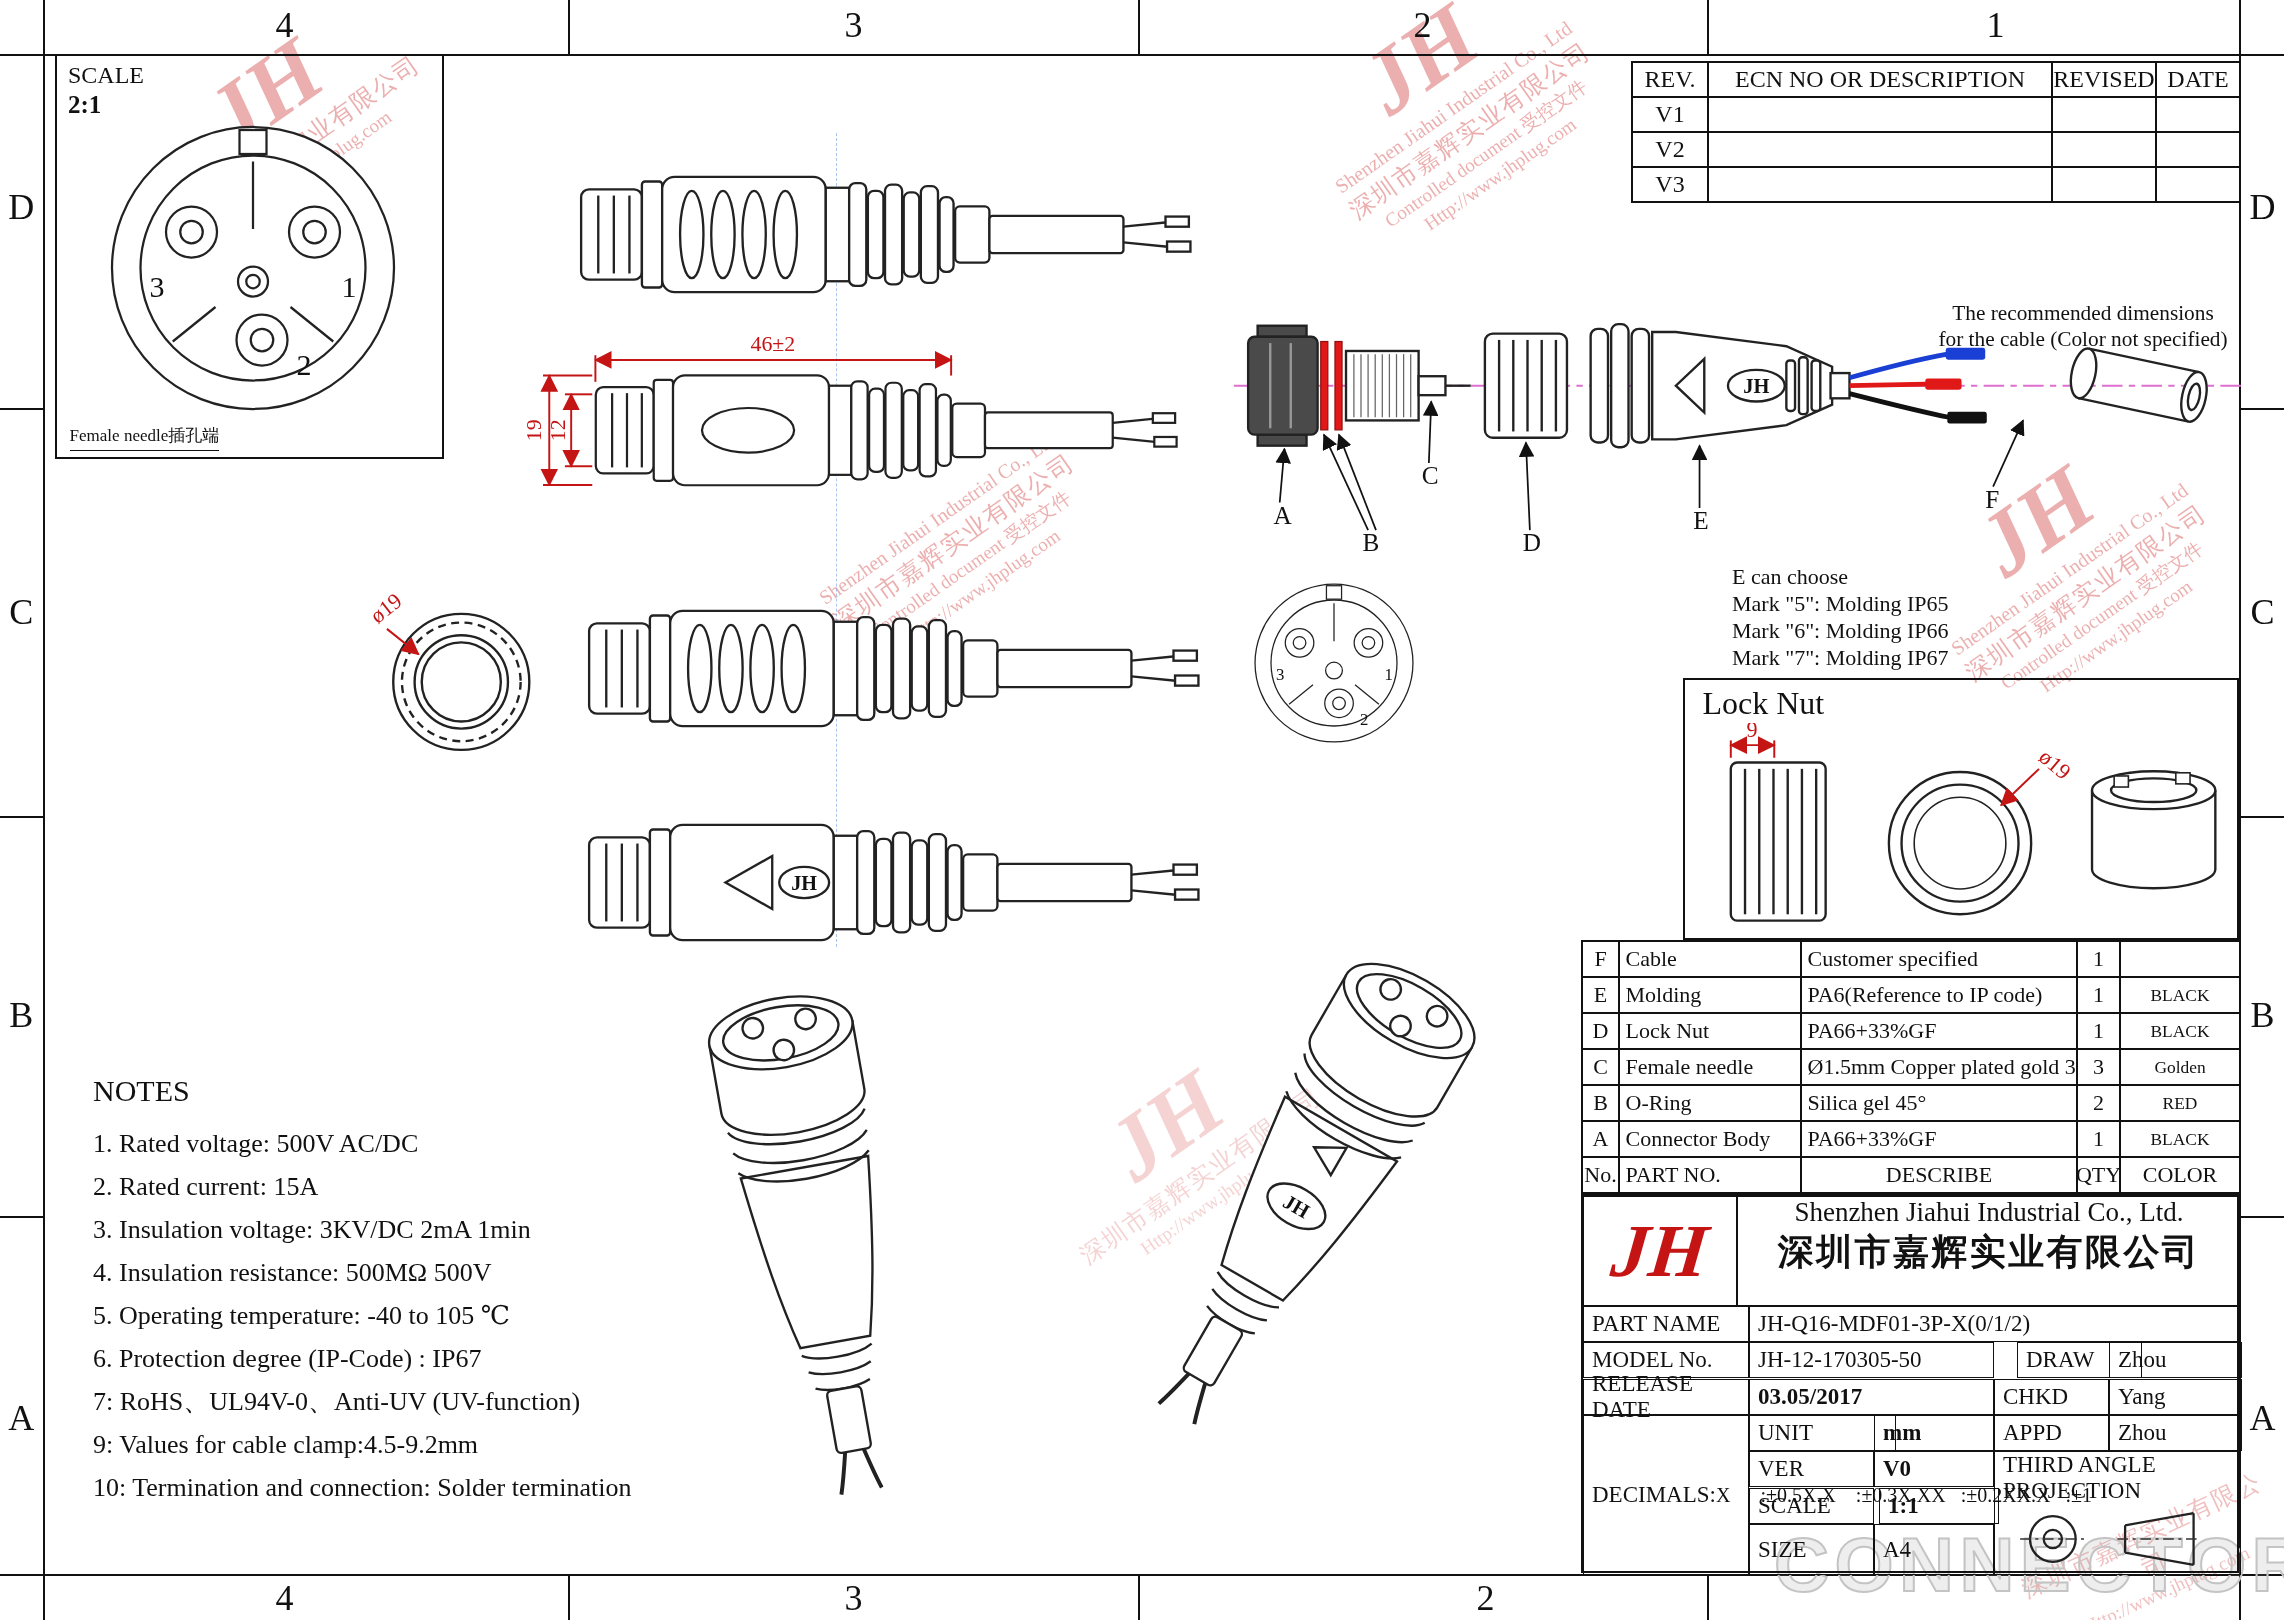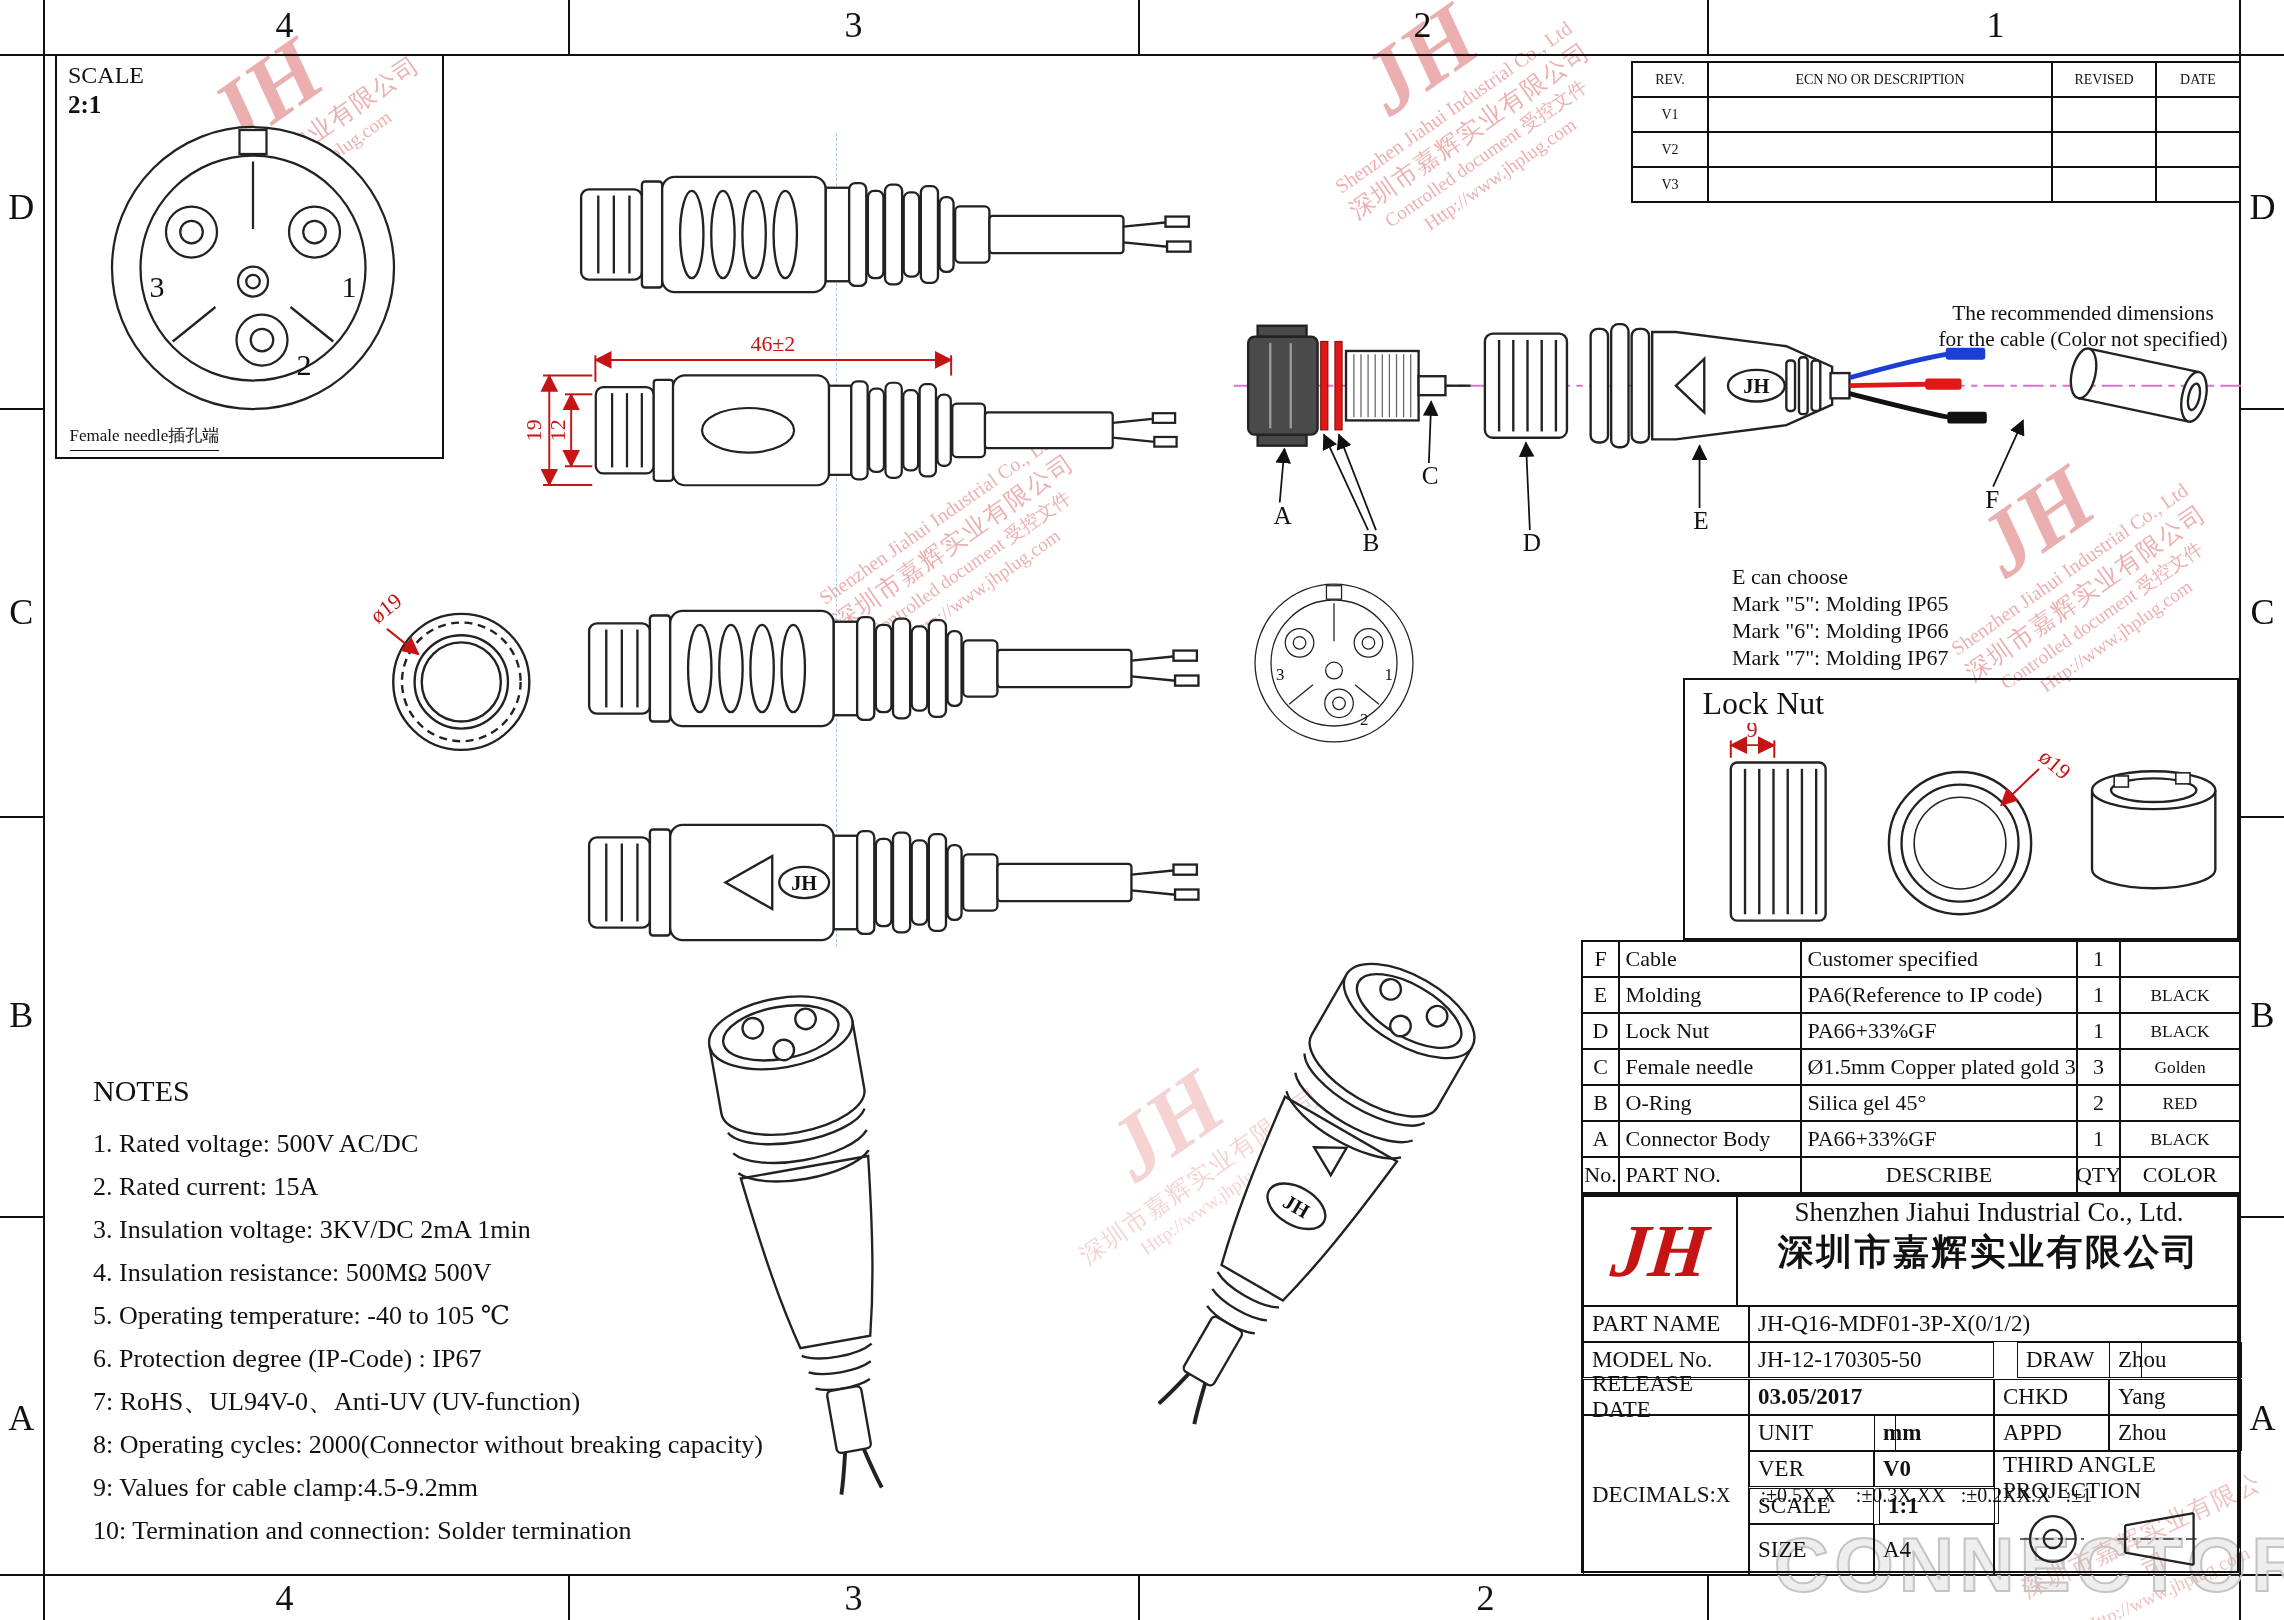--- a/index.html
+++ b/index.html
@@ -22,21 +22,21 @@
 .wm5{left:972px;top:1075px;width:419px;opacity:.55}
 .wm6{left:2023px;top:1517px;width:261px;transform:rotate(-25deg);color:rgba(206,44,44,.30)}
 .ghost{position:absolute;left:1774px;top:1521px;font-family:"Liberation Sans","DejaVu Sans",sans-serif;font-weight:bold;font-size:76px;letter-spacing:5.5px;color:rgba(150,150,150,.16);-webkit-text-stroke:2px #c4c4c4;z-index:1}
 
 .scale-box{position:absolute;left:55px;top:54px;width:389px;height:405px;border:2.4px solid #111;z-index:2}
 .scale-box .sl{position:absolute;left:11px;top:6.3px;font-size:24px}
 .scale-box .sv{position:absolute;left:11px;top:35px;font-size:25px;font-weight:bold}
 .scale-box .face{position:absolute;left:46px;top:62px}
 .scale-box .cap{position:absolute;left:12.6px;bottom:6.3px;font-size:17px;border-bottom:1.6px solid #111;padding-bottom:2.4px}
 
-.rev{position:absolute;left:1631px;top:61px;display:grid;grid-template-columns:76px 344px 104px 84px;grid-auto-rows:35px;border:1.6px solid #111;font-size:14px;z-index:2}
+.rev{position:absolute;left:1631px;top:61px;display:grid;grid-template-columns:76px 344px 104px 84px;grid-auto-rows:35px;border:1.6px solid #111;font-size:24px;z-index:2}
 .rev>div{border:0.8px solid #111;display:flex;align-items:center;justify-content:center}
 
 .notes{position:absolute;left:93px;top:1069px;font-size:26px;line-height:43px;z-index:2}
 .notes .title{font-size:30px;margin-bottom:9.5px}
 
 .echoose{position:absolute;left:1732px;top:563px;font-size:22px;line-height:27px;z-index:2}
 
 .cnote{position:absolute;left:1927px;top:300px;width:312px;text-align:center;font-size:21.3px;line-height:26px;z-index:2}
 
 .lnbox{position:absolute;left:1683px;top:678px;width:556px;height:262px;border:2.4px solid #111;z-index:2}
@@ -548,21 +548,20 @@
 
 <div class="notes">
   <div class="title">NOTES</div>
   <div>1. Rated voltage: 500V AC/DC</div>
   <div>2. Rated current: 15A</div>
   <div>3. Insulation voltage: 3KV/DC 2mA 1min</div>
   <div>4. Insulation resistance: 500MΩ 500V</div>
   <div>5. Operating temperature: -40 to 105 ℃</div>
   <div>6. Protection degree (IP-Code) : IP67</div>
   <div>7: RoHS、UL94V-0、Anti-UV (UV-function)</div>
-  <div>8: Operating cycles: 2000(Connector without breaking capacity)</div>
   <div>9: Values for cable clamp:4.5-9.2mm</div>
   <div>10: Termination and connection: Solder termination</div>
 </div>
 
 <svg class="p3a" viewBox="0 0 260 660">
   <g class="ln">
     <path d="M48,235 C60,340 70,400 85,460 L175,460 C190,400 200,340 212,235 Z"></path>
     <path d="M38,62 L38,150 A92,40 0 0 0 222,150 L222,62"></path>
     <ellipse cx="130" cy="62" rx="92" ry="44"></ellipse>
     <ellipse class="nf" cx="130" cy="62" rx="74" ry="33"></ellipse>

